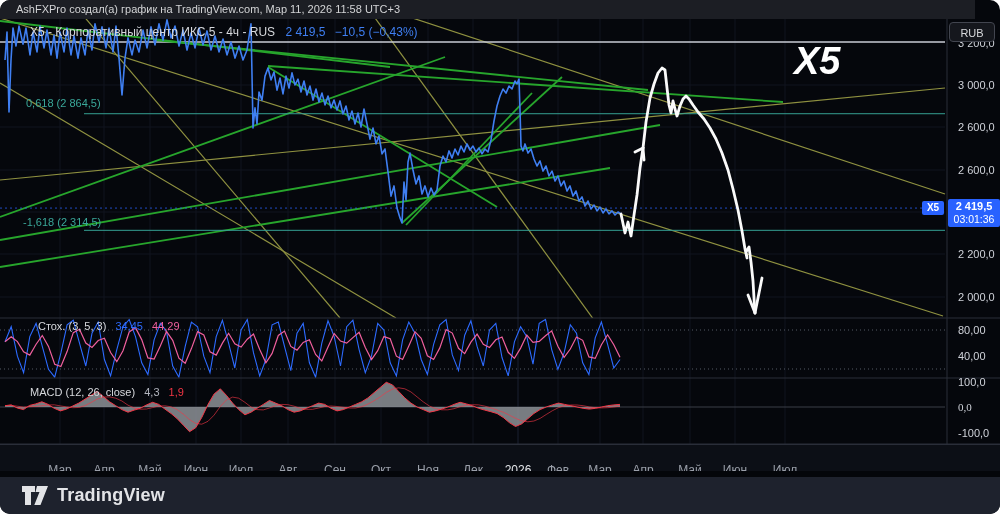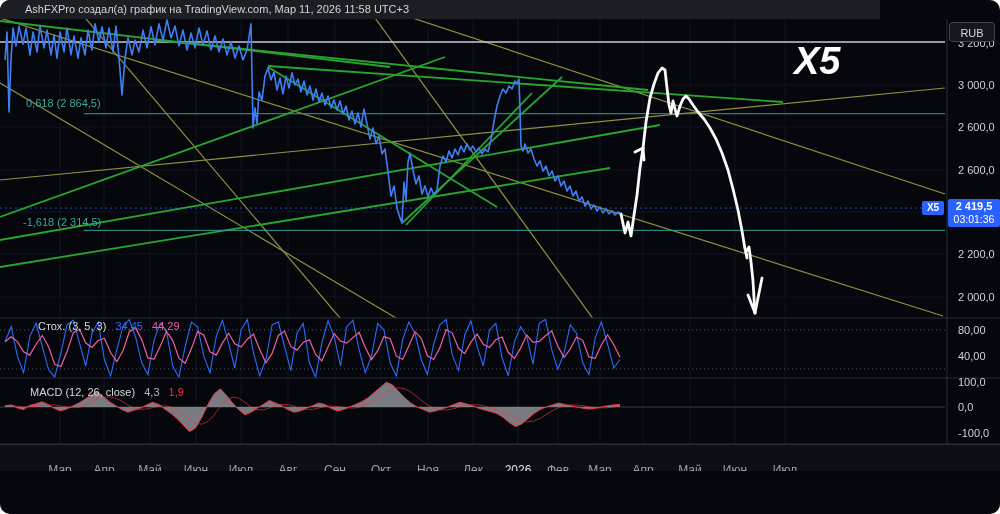--- a/index.html
+++ b/index.html
@@ -1,20 +1,20 @@
 <!DOCTYPE html>
 <html><head>
 <meta charset="utf-8">
 <style>
   html,body{margin:0;padding:0;background:#ffffff;}
   body{font-family:"Liberation Sans","DejaVu Sans",sans-serif;}
   #app{position:relative;width:1000px;height:514px;background:#05070c;border-radius:10px;overflow:hidden;}
   #chart-svg{position:absolute;left:0;top:0;}
   .abs{position:absolute;}
-  #top-bar{left:0;top:0;width:880px;height:19px;background:#1c1e24;color:#d3d4d6;font-size:11px;line-height:19px;padding-left:25px;box-sizing:border-box;white-space:nowrap;}
+  #top-bar{left:0;top:0;width:975px;height:19px;background:#1c1e24;color:#d3d4d6;font-size:11px;line-height:19px;padding-left:16px;box-sizing:border-box;white-space:nowrap;}
   #legend{left:30px;top:25px;font-size:12px;color:#d6d8dc;white-space:nowrap;z-index:4;}
   #legend .blue{color:#3f7ff2;}
   #watermark{left:794px;top:40px;font-size:38px;font-weight:700;font-style:italic;color:#ffffff;z-index:3;}
   #rub-button{left:949px;top:22px;width:46px;height:20px;background:#15171d;border:1px solid #42454f;border-radius:4px;color:#d8d9dc;font-size:11px;text-align:center;line-height:20px;z-index:6;box-sizing:border-box;}
   .axis-tick{position:absolute;left:958px;transform:translateY(-50%);color:#cfd2d9;font-size:11px;white-space:nowrap;z-index:5;}
   .fib-label{position:absolute;color:#3aa89a;font-size:11px;white-space:nowrap;z-index:3;padding-left:8px;}
   #price-label{left:948px;top:199px;width:52px;height:28px;background:#2962ff;color:#ffffff;font-size:11px;text-align:center;z-index:7;border-radius:2px;}
   #price-label .row1{font-weight:700;line-height:14px;}
   #price-label .row2{line-height:13px;font-size:10.5px;}
   #symbol-badge{left:922px;top:201px;width:22px;height:14px;background:#2962ff;color:#ffffff;font-size:10px;font-weight:700;text-align:center;line-height:14px;border-radius:2px;z-index:7;}
@@ -112,20 +112,25 @@
       <line x1="0" y1="378" x2="1000" y2="378" stroke="#2a2e39" stroke-width="1"></line>
       <line x1="0" y1="444" x2="1000" y2="444" stroke="#2a2e39" stroke-width="1"></line>
       <line x1="947" y1="19" x2="947" y2="471" stroke="#2a2e39" stroke-width="1"></line>
       <line x1="0" y1="471" x2="1000" y2="471" stroke="#2a2e39" stroke-width="1"></line>
     </svg>
 
   <div id="top-bar" class="abs">
     <span>AshFXPro создал(а) график на TradingView.com, Мар 11, 2026 11:58 UTC+3</span>
   </div>
 
+  <div id="legend" class="abs">
+    <span>Х5 - Корпоративный центр ИКС 5 - 4ч - RUS</span>
+    <span class="blue" style="margin-left:7px;">2 419,5</span>
+    <span class="blue" style="margin-left:6px;">−10,5 (−0,43%)</span>
+  </div>
 
   <div id="watermark" class="abs">X5</div>
 
   <div id="rub-button" class="abs">RUB</div>
 
   <div id="price-axis"></div>
 
   <div class="fib-label" id="fib0" style="left: 18px; top: 97px;">0,618 (2 864,5)</div>
   <div class="fib-label" id="fib1" style="left: 15px; top: 216px;">-1,618 (2 314,5)</div>
 
@@ -161,24 +166,33 @@
       <div class="month-tick year" style="left: 518px;">2026</div>
       <div class="month-tick" style="left: 558px;">Фев</div>
       <div class="month-tick" style="left: 600px;">Мар</div>
       <div class="month-tick" style="left: 643px;">Апр</div>
       <div class="month-tick" style="left: 690px;">Май</div>
       <div class="month-tick" style="left: 735px;">Июн</div>
       <div class="month-tick" style="left: 785px;">Июл</div>
     </div>
   <div id="bottom-strip" class="abs"></div>
 
+  <div id="logo-bar" class="abs">
+    <div id="logo">
+      <svg width="27" height="20" viewBox="0 0 27 20">
+        <path d="M0 0 h13 v6 h-4 v13 h-6 V6 H0 Z" fill="#e3e4e7"></path>
+        <path d="M15 0 h11 L18.5 19 h-6.2 l5.2-13 h-4 Z" fill="#e3e4e7"></path>
+      </svg>
+      <span id="logo-text">TradingView</span>
+    </div>
+  </div>
 <div class="axis-tick" style="top: 43px;">3 200,0</div>
     <div class="axis-tick" style="top: 85px;">3 000,0</div>
     <div class="axis-tick" style="top: 127px;">2 600,0</div>
     <div class="axis-tick" style="top: 170px;">2 600,0</div>
     <div class="axis-tick" style="top: 254px;">2 200,0</div>
     <div class="axis-tick" style="top: 297px;">2 000,0</div>
     <div class="axis-tick" style="top: 330px;">80,00</div>
     <div class="axis-tick" style="top: 356px;">40,00</div>
     <div class="axis-tick" style="top: 382px;">100,0</div>
-    <div class="axis-tick" style="top: 407px;">0,0</div>
+    <div class="axis-tick" style="top: 407px; font-family: Liberation Serif, serif;">0,0</div>
     <div class="axis-tick" style="top: 433px;">-100,0</div>
   </div>
 
 </body></html>

